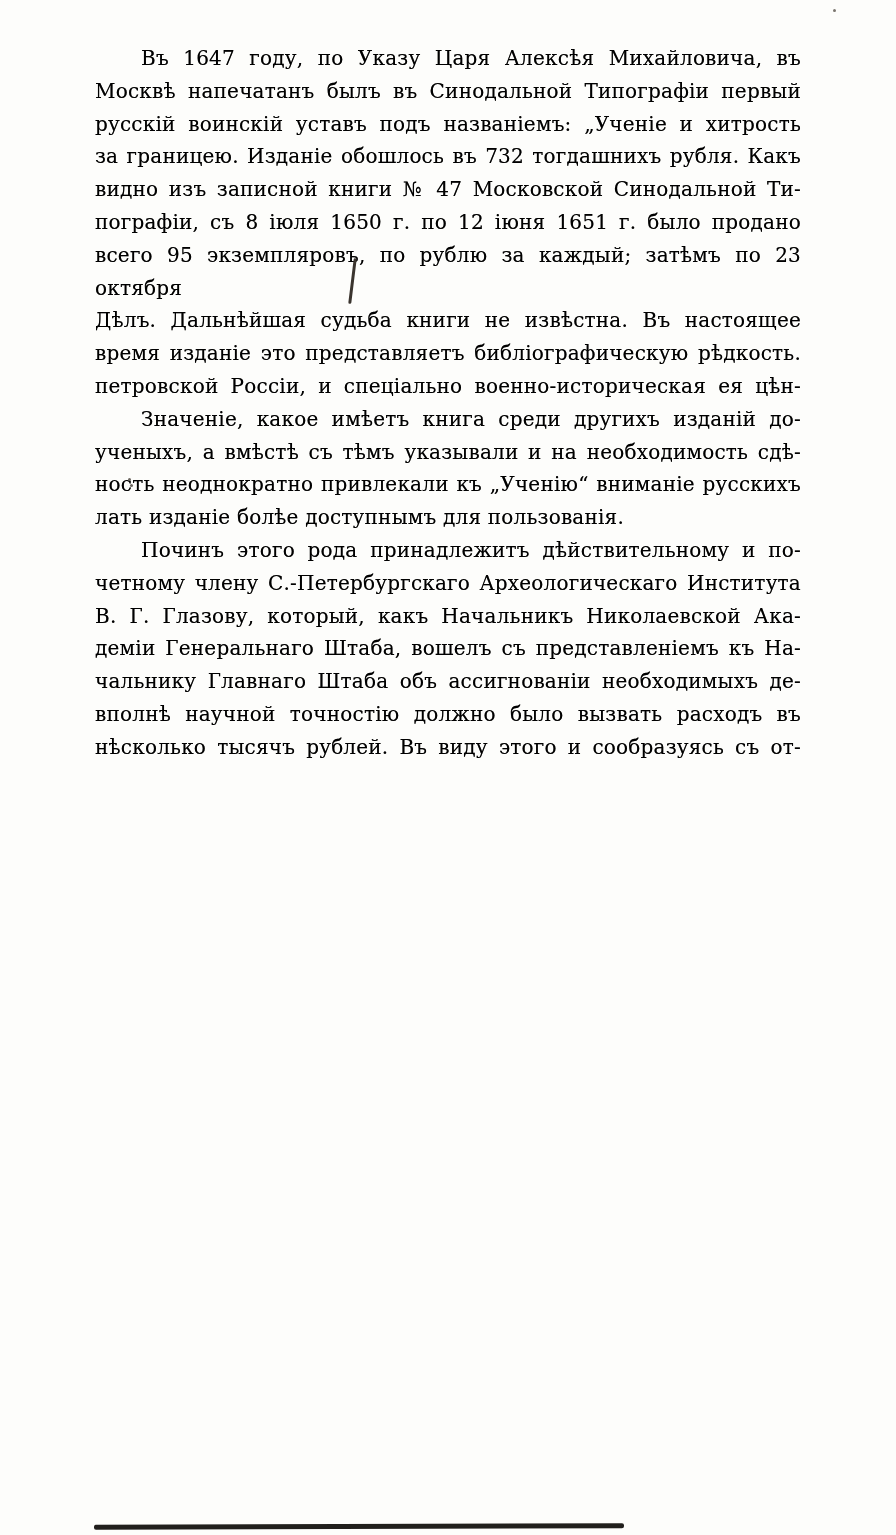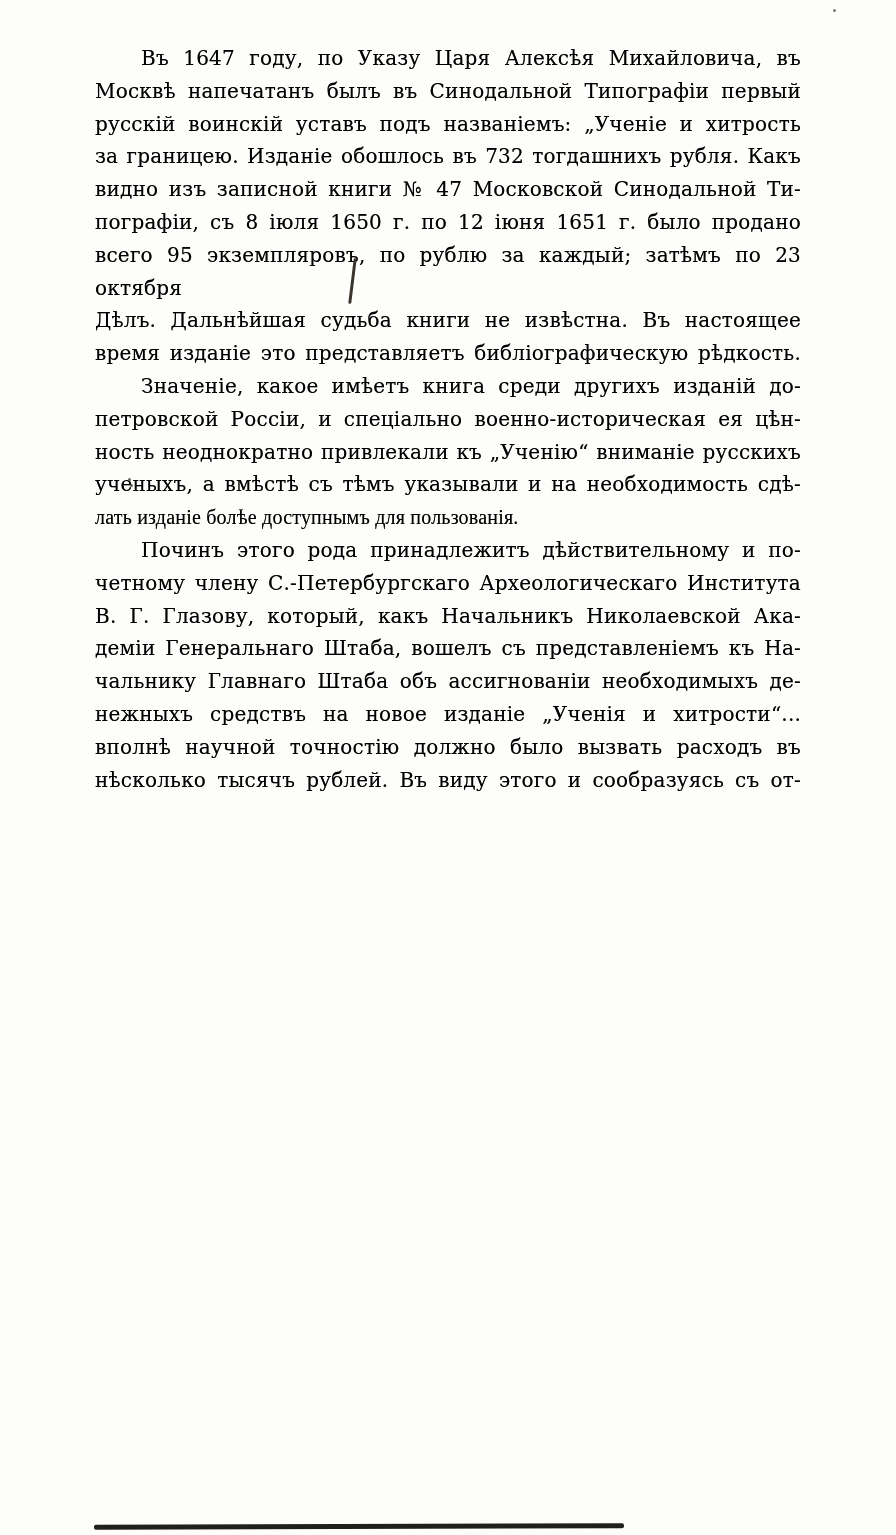--- a/index.html
+++ b/index.html
@@ -38,21 +38,20 @@
   .line {
     display: block;
     text-align: justify;
     text-align-last: justify;
   }
   .line.first {
     text-indent: 46px;
   }
   .line.last {
     text-align-last: left;
-    font-family: Liberation Serif, serif;
   }
   .artifact {
     position: absolute;
   }
   .artifact-bottom-bar {
     left: 94px;
     top: 1524px;
     width: 530px;
     height: 5px;
     background: #211f1c;
@@ -99,34 +98,33 @@
       <span class="line">русскій воинскій уставъ подъ названіемъ: „Ученіе и хитрость</span>
       <span class="line">за границею. Изданіе обошлось въ 732 тогдашнихъ рубля. Какъ</span>
       <span class="line">видно изъ записной книги № 47 Московской Синодальной Ти-</span>
       <span class="line">пографіи, съ 8 іюля 1650 г. по 12 іюня 1651 г. было продано</span>
       <span class="line">всего 95 экземпляровъ, по рублю за каждый; затѣмъ по 23 октября</span>
       <span class="line">Дѣлъ. Дальнѣйшая судьба книги не извѣстна. Въ настоящее</span>
       <span class="line">время изданіе это представляетъ библіографическую рѣдкость.</span>
     </p>
 
     <p class="para">
+      <span class="line">петровской Россіи, и спеціально военно-историческая ея цѣн-</span>
       <span class="line first">Значеніе, какое имѣетъ книга среди другихъ изданій до-</span>
-      <span class="line">петровской Россіи, и спеціально военно-историческая ея цѣн-</span>
+      <span class="line">ученыхъ, а вмѣстѣ съ тѣмъ указывали и на необходимость сдѣ-</span>
       <span class="line">ность неоднократно привлекали къ „Ученію“ вниманіе русскихъ</span>
-      <span class="line">ученыхъ, а вмѣстѣ съ тѣмъ указывали и на необходимость сдѣ-</span>
       <span class="line last">лать изданіе болѣе доступнымъ для пользованія.</span>
     </p>
 
     <p class="para">
       <span class="line first">Починъ этого рода принадлежитъ дѣйствительному и по-</span>
       <span class="line">четному члену С.-Петербургскаго Археологическаго Института</span>
       <span class="line">В. Г. Глазову, который, какъ Начальникъ Николаевской Ака-</span>
       <span class="line">деміи Генеральнаго Штаба, вошелъ съ представленіемъ къ На-</span>
       <span class="line">чальнику Главнаго Штаба объ ассигнованіи необходимыхъ де-</span>
-      <span class="line">нежныхъ средствъ на новое изданіе „Ученія и хитрости“...</span>
     </p>
 
     <p class="para">
       <span class="line">вполнѣ научной точностію должно было вызвать расходъ въ</span>
       <span class="line">нѣсколько тысячъ рублей. Въ виду этого и сообразуясь съ от-</span>
     </p>
 
   </div>
 
   <div class="artifact artifact-stroke"></div>

